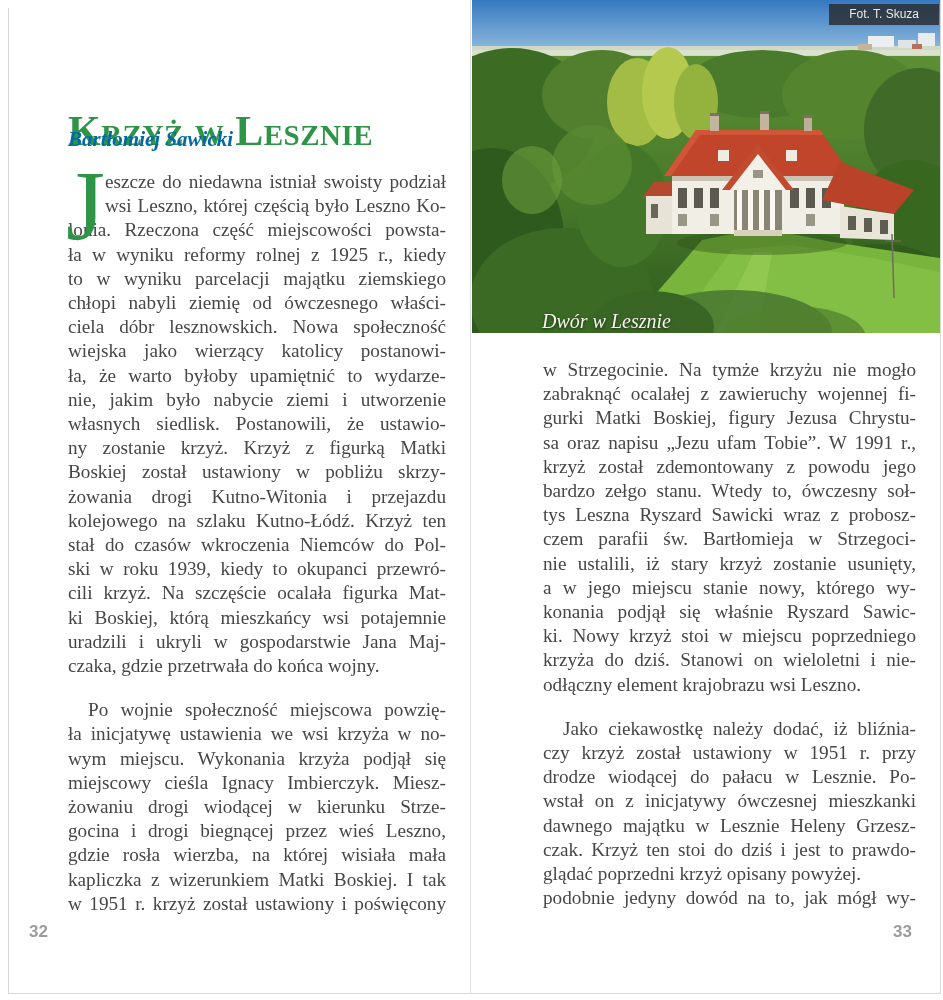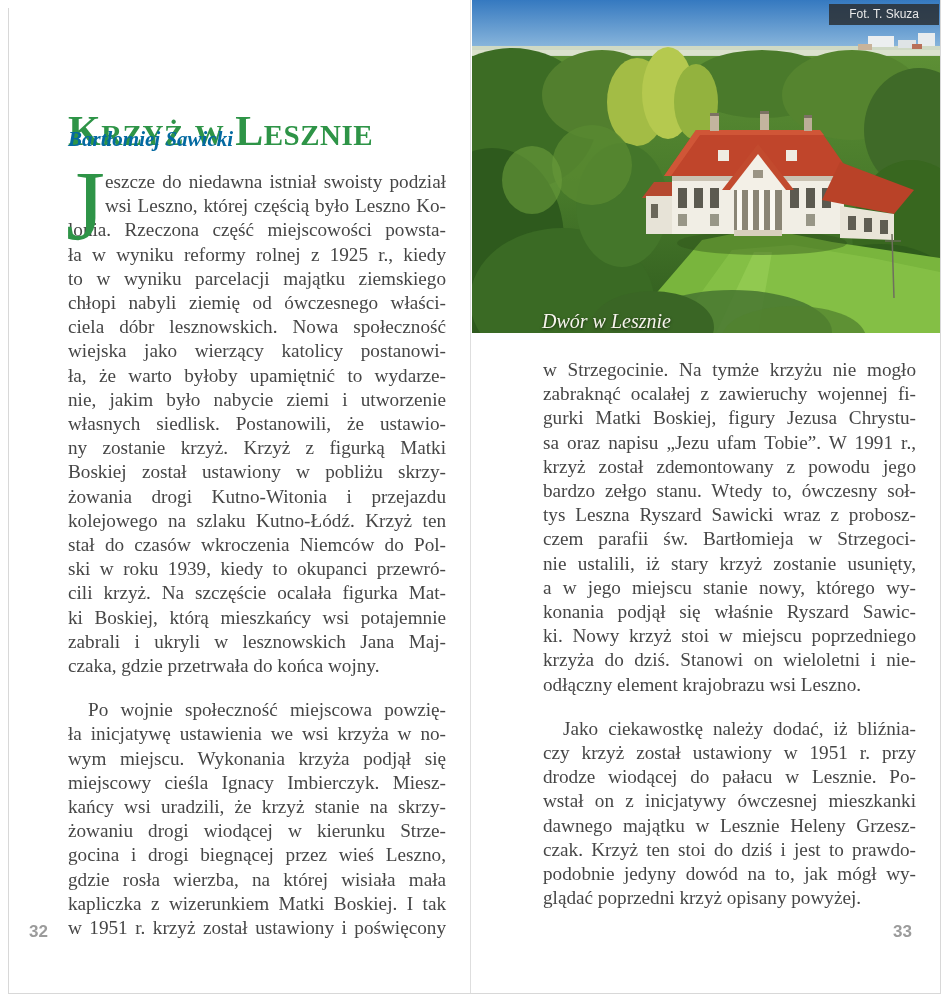--- a/index.html
+++ b/index.html
@@ -86,27 +86,26 @@
         <div class="ln j">nie, jakim było nabycie ziemi i utworzenie</div>
         <div class="ln j">własnych siedlisk. Postanowili, że ustawio-</div>
         <div class="ln j">ny zostanie krzyż. Krzyż z figurką Matki</div>
         <div class="ln j">Boskiej został ustawiony w pobliżu skrzy-</div>
         <div class="ln j">żowania drogi Kutno-Witonia i przejazdu</div>
         <div class="ln j">kolejowego na szlaku Kutno-Łódź. Krzyż ten</div>
         <div class="ln j">stał do czasów wkroczenia Niemców do Pol-</div>
         <div class="ln j">ski w roku 1939, kiedy to okupanci przewró-</div>
         <div class="ln j">cili krzyż. Na szczęście ocalała figurka Mat-</div>
         <div class="ln j">ki Boskiej, którą mieszkańcy wsi potajemnie</div>
-        <div class="ln j">zabrali i ukryli w lesznowskich Jana Maj-</div>
+        <div class="ln j">uradzili i ukryli w gospodarstwie Jana Maj-</div>
         <div class="ln e">czaka, gdzie przetrwała do końca wojny.</div>
         <div class="ln i">Po wojnie społeczność miejscowa powzię-</div>
         <div class="ln j">ła inicjatywę ustawienia we wsi krzyża w no-</div>
         <div class="ln j">wym miejscu. Wykonania krzyża podjął się</div>
         <div class="ln j">miejscowy cieśla Ignacy Imbierczyk. Miesz-</div>
-        <div class="ln j">kańcy wsi uradzili, że krzyż stanie na skrzy-</div>
         <div class="ln j">żowaniu drogi wiodącej w kierunku Strze-</div>
         <div class="ln j">gocina i drogi biegnącej przez wieś Leszno,</div>
         <div class="ln j">gdzie rosła wierzba, na której wisiała mała</div>
         <div class="ln j">kapliczka z wizerunkiem Matki Boskiej. I tak</div>
         <div class="ln j">w 1951 r. krzyż został ustawiony i poświęcony</div>
       </div>
   </div>
 
   <div class="pagenum" id="pn-left">32</div>
 
@@ -238,20 +237,20 @@
         <div class="ln j">konania podjął się właśnie Ryszard Sawic-</div>
         <div class="ln j">ki. Nowy krzyż stoi w miejscu poprzedniego</div>
         <div class="ln j">krzyża do dziś. Stanowi on wieloletni i nie-</div>
         <div class="ln e">odłączny element krajobrazu wsi Leszno.</div>
         <div class="ln i">Jako ciekawostkę należy dodać, iż bliźnia-</div>
         <div class="ln j">czy krzyż został ustawiony w 1951 r. przy</div>
         <div class="ln j">drodze wiodącej do pałacu w Lesznie. Po-</div>
         <div class="ln j">wstał on z inicjatywy ówczesnej mieszkanki</div>
         <div class="ln j">dawnego majątku w Lesznie Heleny Grzesz-</div>
         <div class="ln j">czak. Krzyż ten stoi do dziś i jest to prawdo-</div>
+        <div class="ln e">glądać poprzedni krzyż opisany powyżej.</div>
         <div class="ln j">podobnie jedyny dowód na to, jak mógł wy-</div>
-        <div class="ln e">glądać poprzedni krzyż opisany powyżej.</div>
       </div>
   </div>
 
   <div class="pagenum" id="pn-right">33</div>
 
 </div>
 
 </body></html>

